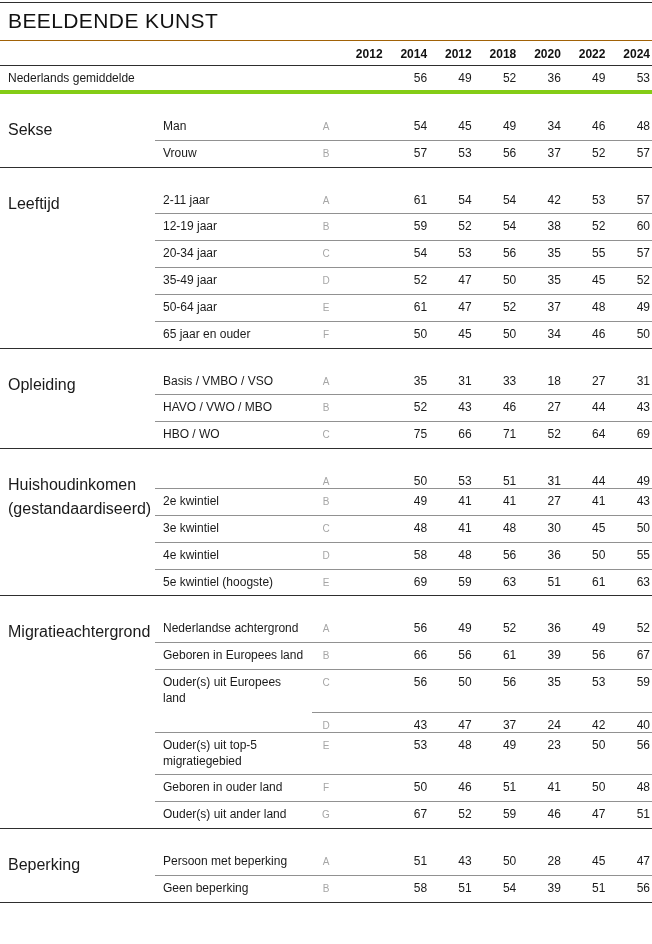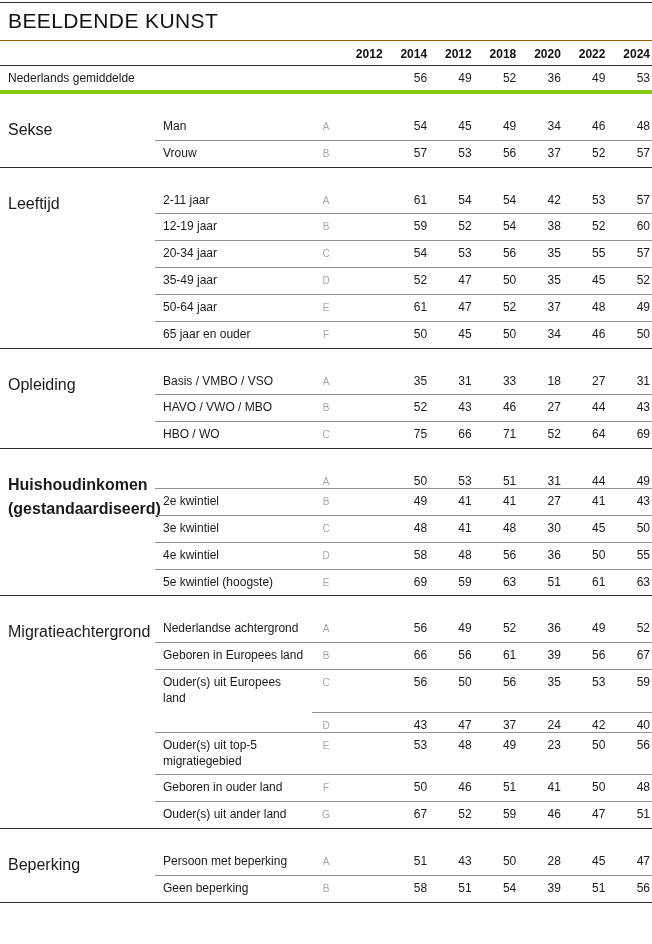--- a/index.html
+++ b/index.html
@@ -154,21 +154,21 @@
         <div class="letter divided">C</div>
         <div class="num divided"></div>
         <div class="num divided">75</div>
         <div class="num divided">66</div>
         <div class="num divided">71</div>
         <div class="num divided">52</div>
         <div class="num divided">64</div>
         <div class="num divided">69</div>
       </div>
       <div class="grid section">
-        <div class="cat" style="grid-row: 1 / span 5; font-weight: bold;">Huishoudinkomen (gestandaardiseerd)</div>
+        <div class="cat" style="grid-row: 1 / span 5;">Huishoudinkomen (gestandaardiseerd)</div>
         <div class="letter">A</div>
         <div class="num"></div>
         <div class="num">50</div>
         <div class="num">53</div>
         <div class="num">51</div>
         <div class="num">31</div>
         <div class="num">44</div>
         <div class="num">49</div>
         <div class="sub divided">2e kwintiel</div>
         <div class="letter divided">B</div>

